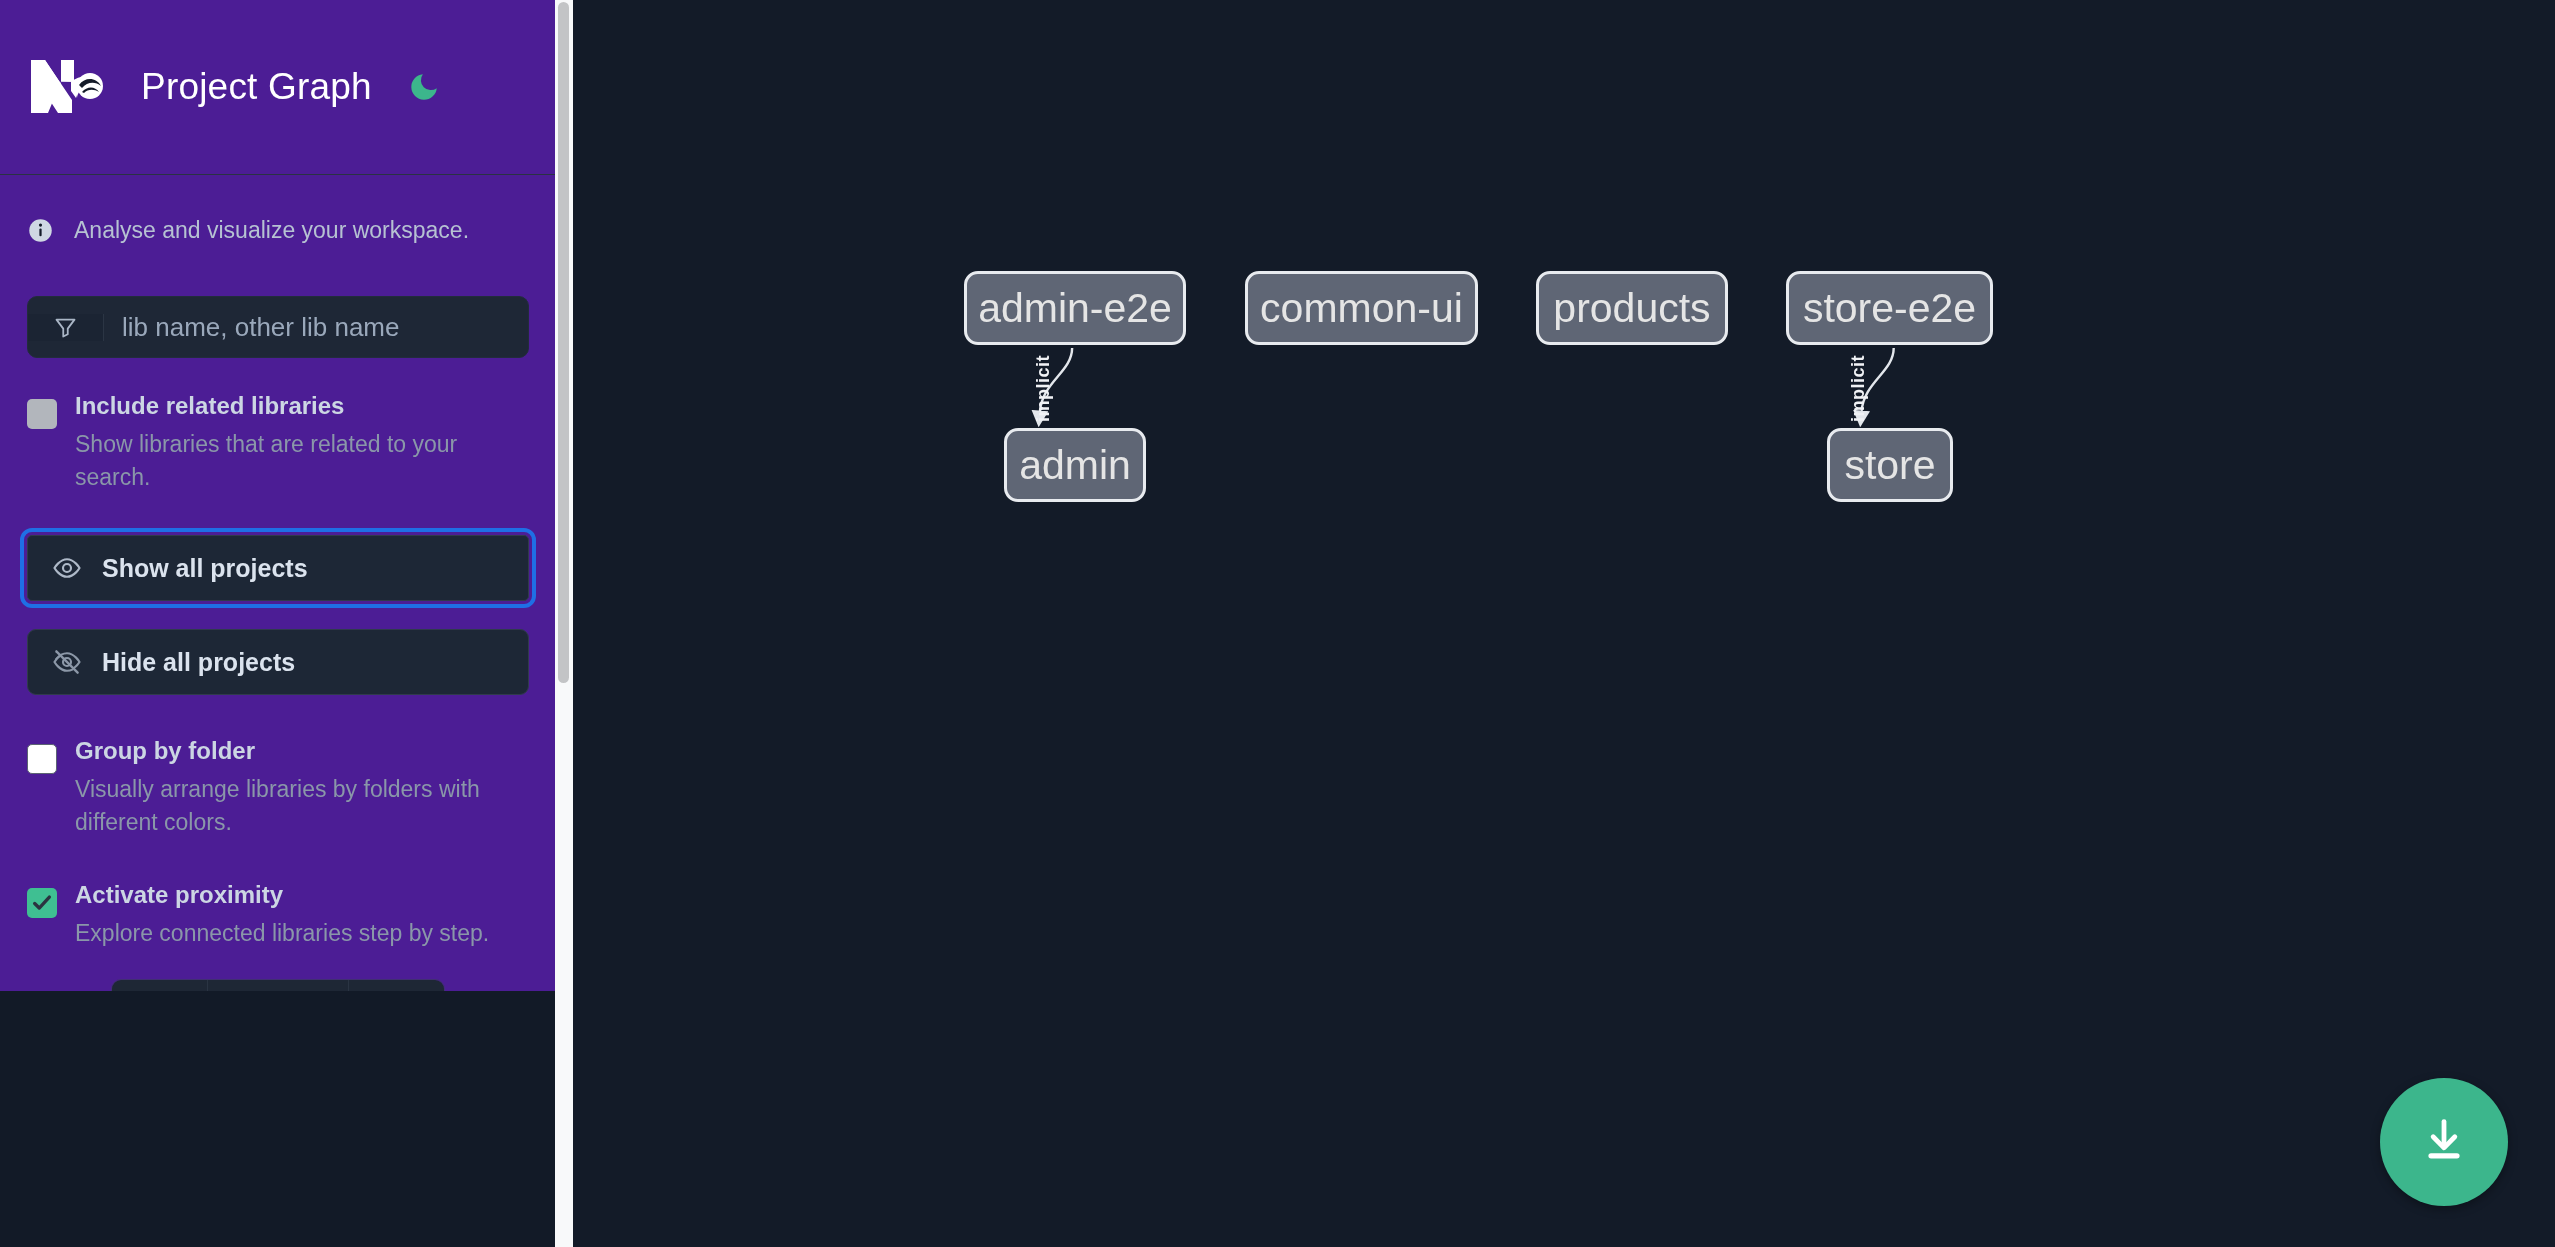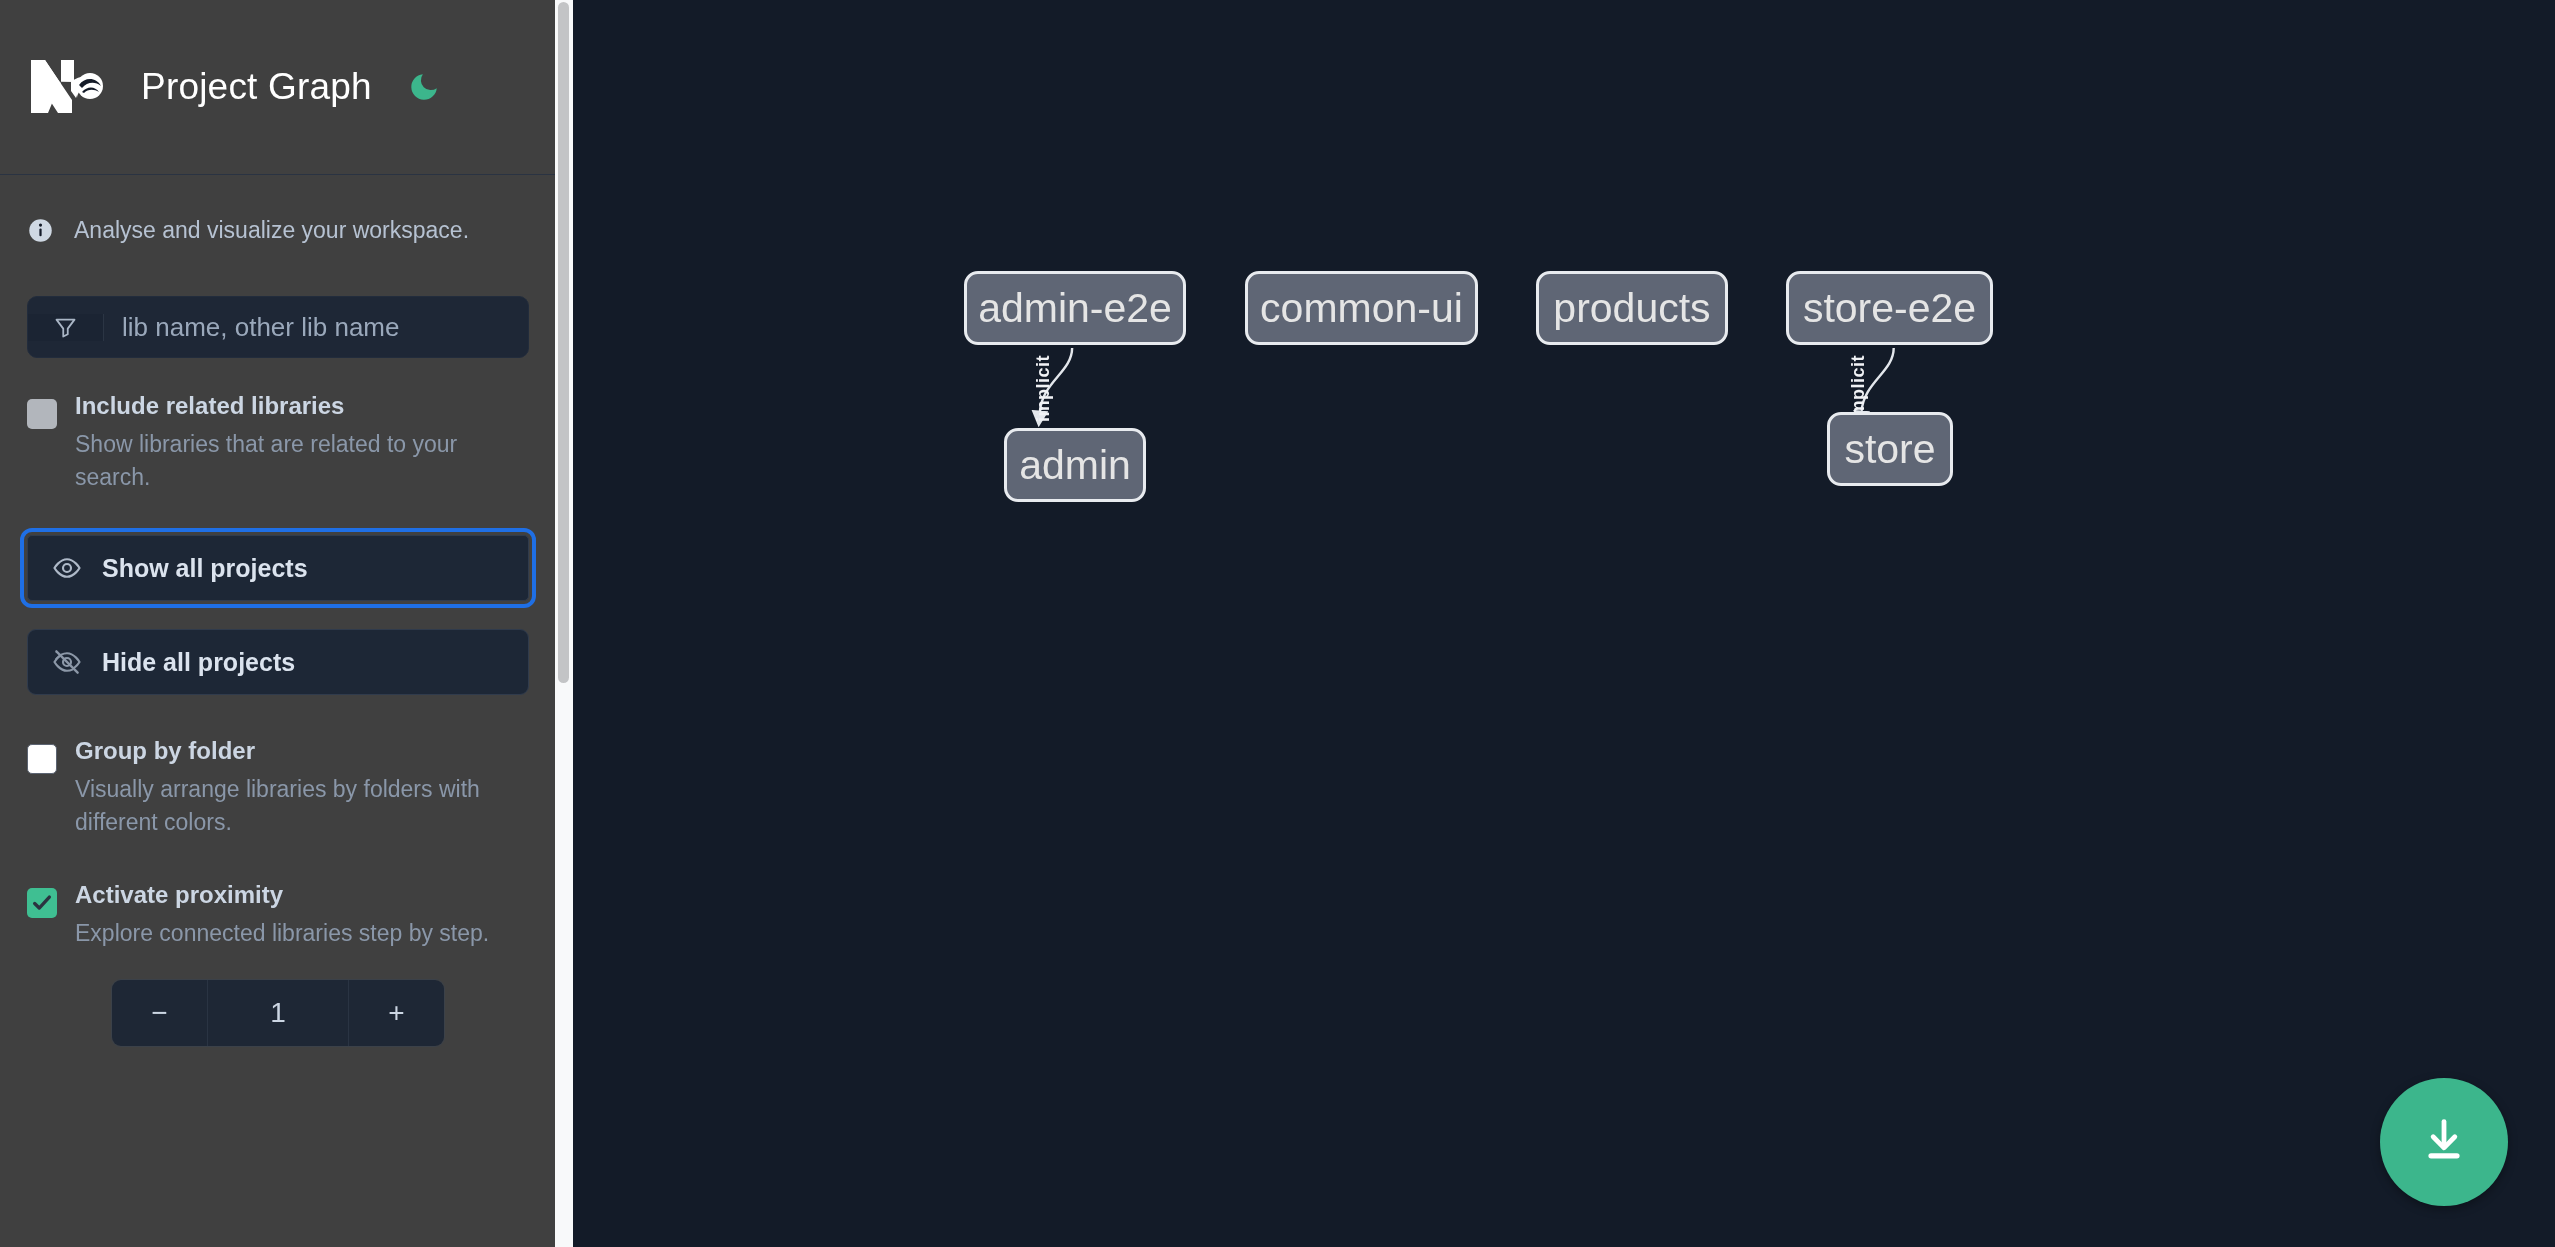--- a/index.html
+++ b/index.html
@@ -17,22 +17,22 @@
     width: 2555px;
     height: 1247px;
     display: flex;
     background: #121a27;
   }
 
   
   #sidebar {
     position: relative;
     width: 556px;
-    height: 1247px;
-    background: #404040;
+    height: 991px;
+    background: #4c1d95;
     flex: 0 0 556px;
     overflow: hidden;
   }
 
   .sidebar-header {
     height: 175px;
     display: flex;
     align-items: center;
     padding-left: 27px;
     border-bottom: 1px solid #2a3342;
@@ -410,21 +410,21 @@
     </svg>
 
     <div class="edge-label" style="left:452px; top:378px; width:70px; text-align:center;">implicit</div>
     <div class="edge-label" style="left:1267px; top:378px; width:70px; text-align:center;">implicit</div>
 
     <div class="node" style="left:408px; top:271px; width:222px; height:74px;">admin-e2e</div>
     <div class="node" style="left:689px; top:271px; width:233px; height:74px;">common-ui</div>
     <div class="node" style="left:980px; top:271px; width:192px; height:74px;">products</div>
     <div class="node" style="left:1230px; top:271px; width:207px; height:74px;">store-e2e</div>
     <div class="node" style="left:448px; top:428px; width:142px; height:74px;">admin</div>
-    <div class="node" style="left:1271px; top:412px; width:126px; height:74px;">store</div>
+    <div class="node" style="left:1271px; top:428px; width:126px; height:74px;">store</div>
 
     <div id="fab">
       <span>
         <svg viewBox="0 0 24 24" width="52" height="52" xmlns="http://www.w3.org/2000/svg">
           <line x1="12" y1="3.5" x2="12" y2="15" stroke="#ffffff" stroke-width="2.2" stroke-linecap="round"></line>
           <path d="M7 10.5 L12 15.6 L17 10.5" fill="none" stroke="#ffffff" stroke-width="2.2" stroke-linecap="round" stroke-linejoin="round"></path>
           <line x1="6" y1="19.3" x2="18" y2="19.3" stroke="#ffffff" stroke-width="2.4" stroke-linecap="round"></line>
         </svg>
       </span>
     </div>

